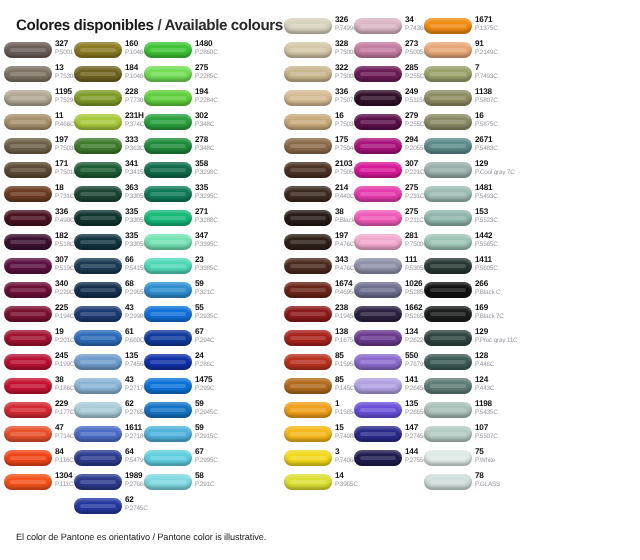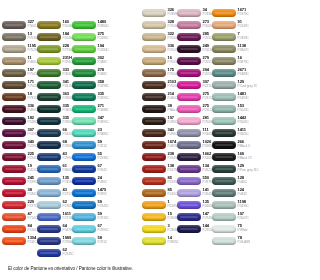--- a/index.html
+++ b/index.html
@@ -59,20 +59,23 @@
   .pantone {
     font-size:3.2px; color:#9a9aa2; line-height:3.8px;
     white-space:nowrap; letter-spacing:-0.1px;
   }
 </style>
 </head>
 <body>
 
 <div id="page">
 
+  <div id="title">
+    <span>Colores disponibles</span><span class="sep"> / </span><span class="en">Available colours</span>
+  </div>
 
   <div class="grid-half" id="half-left">
       <div class="col col-0">
         <div class="cell" style="top: 20px;">
           <div class="swatch" style="background: rgb(107, 93, 88);"></div>
           <div class="labels">
             <div class="code">327</div>
             <div class="pantone">P.5001</div>
           </div>
         </div>

